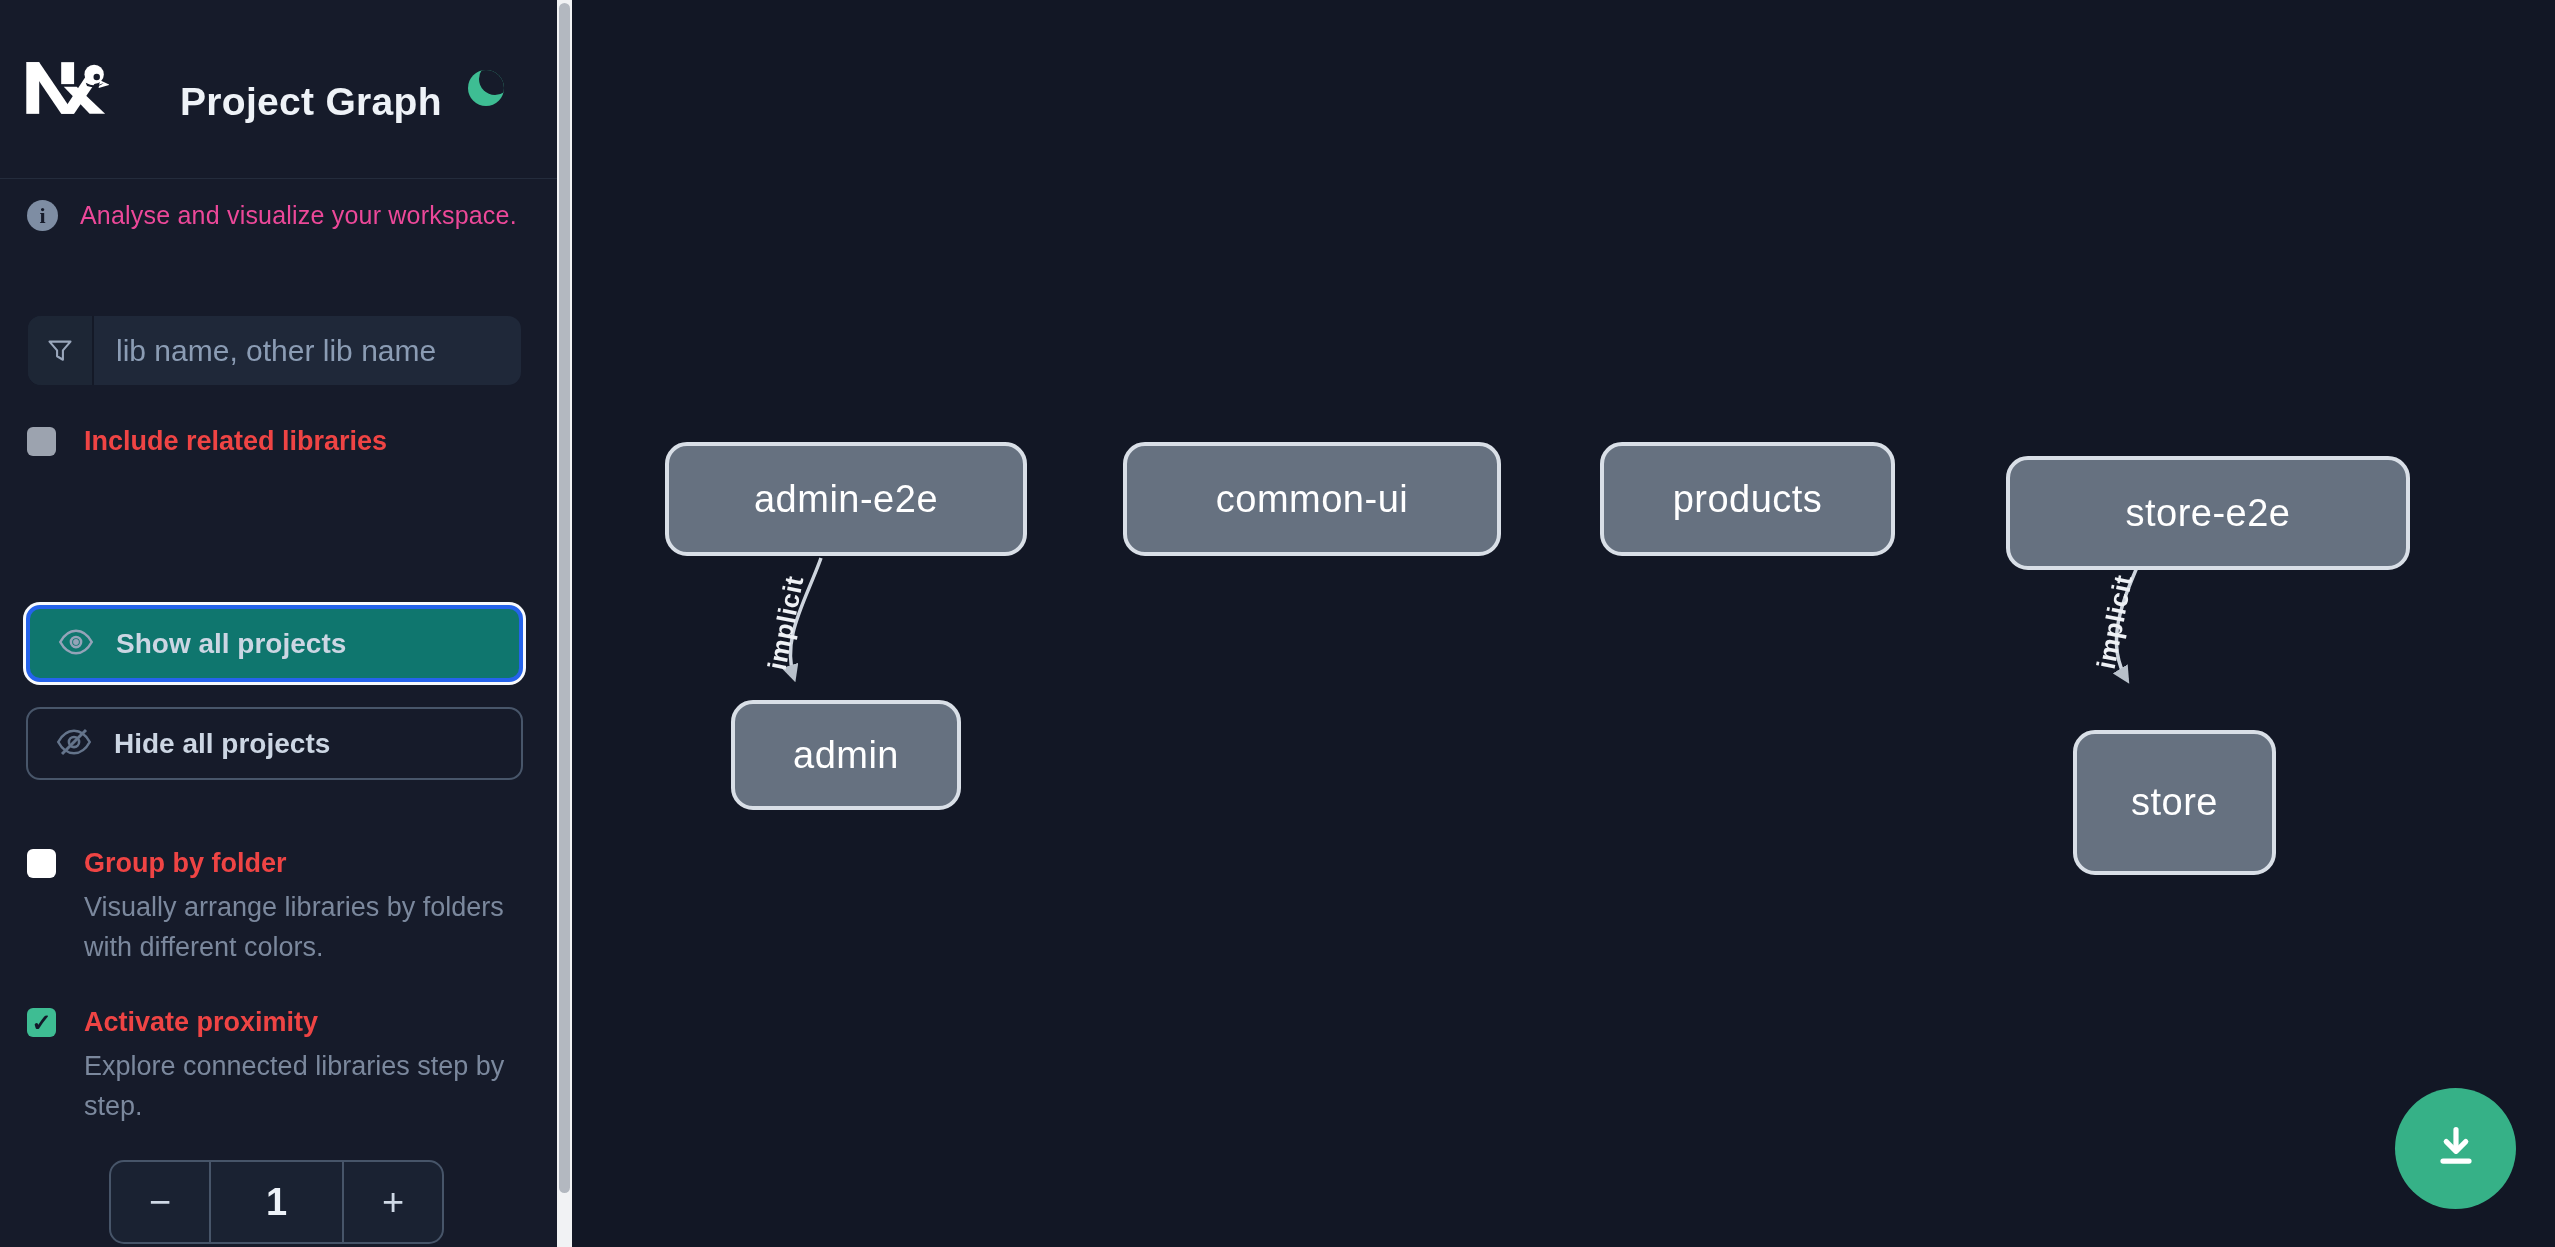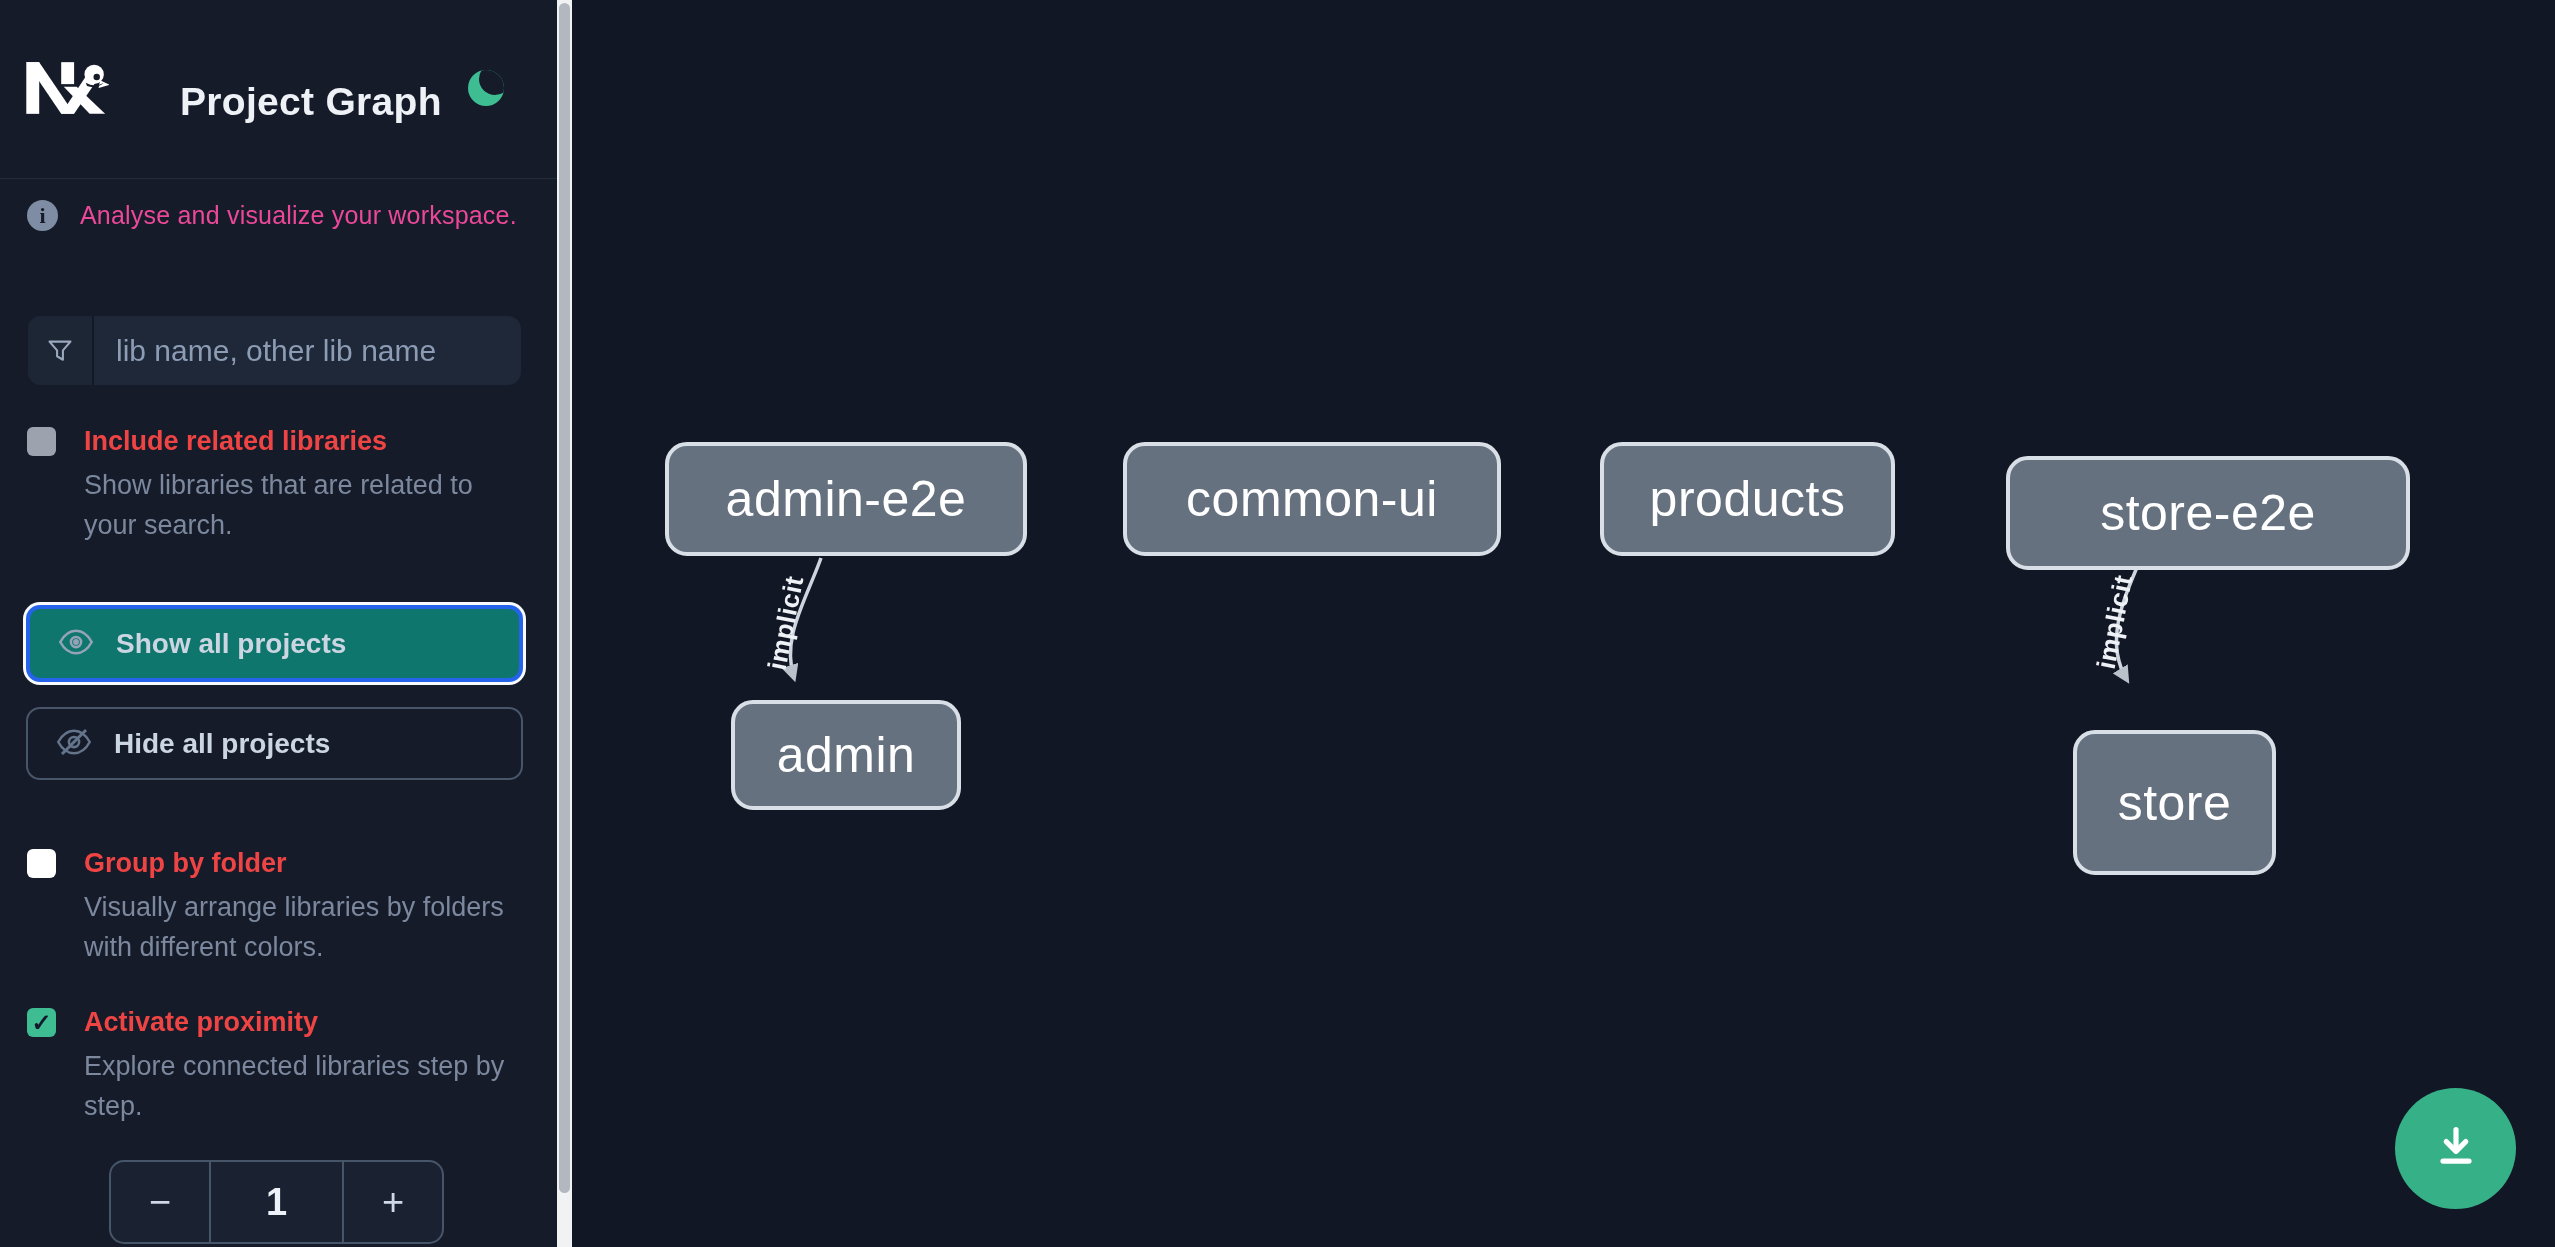--- a/index.html
+++ b/index.html
@@ -117,21 +117,21 @@
   }
   #step-value {
     flex:1; display:flex; align-items:center; justify-content:center;
     font-size:38px; font-weight:600; color:#edf2f8;
     border-left:2px solid #475569; border-right:2px solid #475569;
   }
 
   
   .node {
     position:absolute; background:#667180; border:4px solid #d9dfe7;
-    border-radius:22px; color:#ffffff; font-size:50px; letter-spacing:0.5px;
+    border-radius:22px; color:#ffffff; font-size:38px; letter-spacing:0.5px;
     display:flex; align-items:center; justify-content:center; cursor:pointer;
   }
   #edges { position:absolute; left:0; top:0; width:2555px; height:1247px; pointer-events:none; }
   .edge { fill:none; stroke:#ced5de; stroke-width:3.5; }
   .edge-label {
     position:absolute; color:#eef1f5; font-size:26px; font-weight:600;
     letter-spacing:0.5px; white-space:nowrap; pointer-events:none;
   }
 
   
@@ -201,21 +201,20 @@
         <path d="M3 4 H21 L14.5 11.5 V19.5 L9.5 16.5 V11.5 Z"></path>
       </svg>
     </span>
     <input type="text" placeholder="lib name, other lib name" style="">
   </div>
 
   <div class="opt" style="top:424px">
     <span class="cbx"></span>
     <div>
       <div class="opt-label">Include related libraries</div>
-      <div class="opt-desc">Show libraries that are related to your search.</div>
     </div>
   </div>
 
   <button class="act-btn focused" style="top:605px">
     <span>
       <svg width="36" height="30" viewBox="0 0 24 20" fill="none" stroke="#94a3b8" stroke-width="1.7">
         <path d="M1.5 10 C 4.5 4.5 8 2.5 12 2.5 C 16 2.5 19.5 4.5 22.5 10 C 19.5 15.5 16 17.5 12 17.5 C 8 17.5 4.5 15.5 1.5 10 Z"></path>
         <circle cx="12" cy="10" r="3.4"></circle>
         <circle cx="12" cy="10" r="1.1" fill="#94a3b8"></circle>
       </svg>

